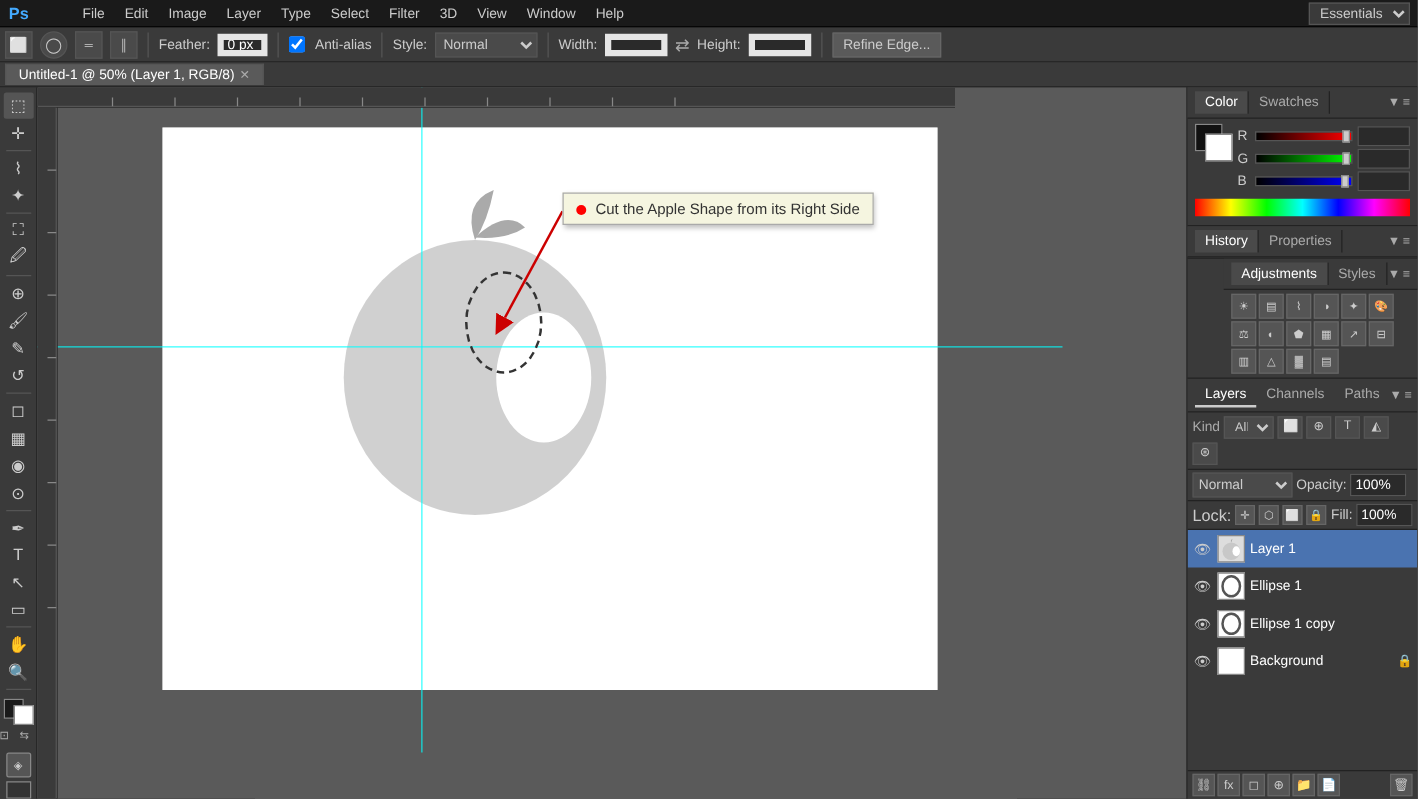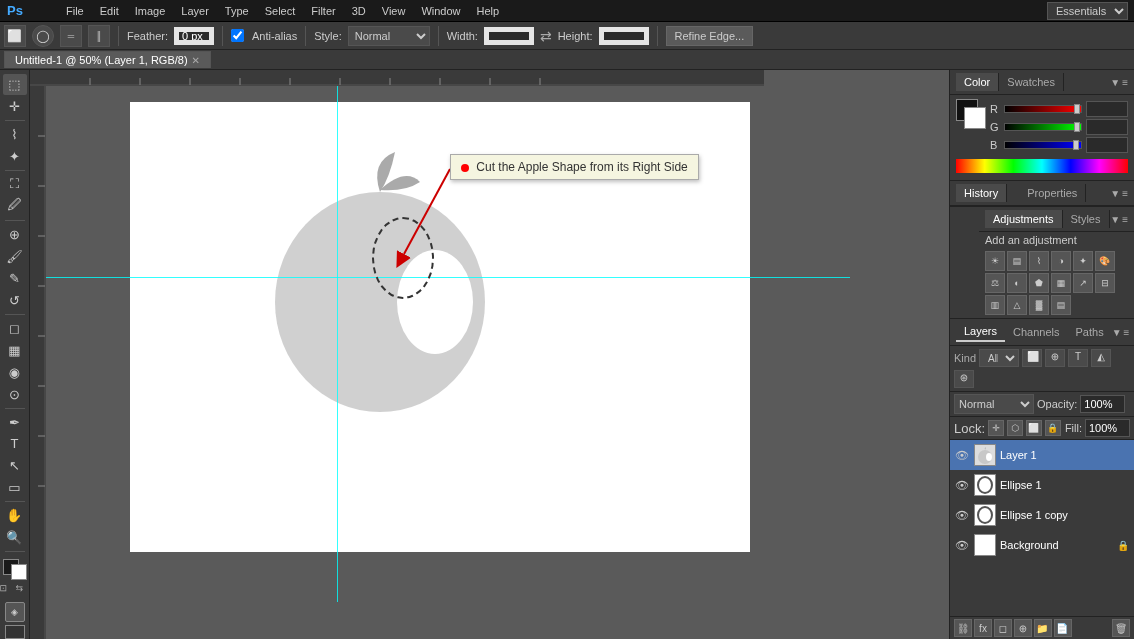--- a/index.html
+++ b/index.html
@@ -366,21 +366,21 @@
             </div>
           </div>
         </div>
 
         <div class="color-spectrum"></div>
       </div>
     </div>
 
     <div id="history-panel" style="border-bottom:1px solid #222;">
       <div class="panel-header">
-        <div style="display:flex;gap:12px;text-align:right;">
+        <div style="display:flex;gap:0;text-align:right;">
           <div class="panel-tab active">History</div>
           <div class="panel-tab">Properties</div>
         </div>
         <div class="panel-controls">
           <span class="collapse-btn">▼</span>
           <span class="panel-ctrl-btn">≡</span>
         </div>
       </div>
     </div>
 
@@ -388,21 +388,20 @@
       <div class="panel-header">
         <div style="display:flex;">
           <div class="panel-tab active">Adjustments</div>
           <div class="panel-tab">Styles</div>
         </div>
         <div class="panel-controls">
           <span class="collapse-btn">▼</span>
           <span class="panel-ctrl-btn">≡</span>
         </div>
       </div>
-      <div class="adj-subtitle">Add an adjustment</div>
       <div class="adj-icons">
 
         <div class="adj-icon">☀</div>
         <div class="adj-icon">▤</div>
         <div class="adj-icon">⌇</div>
         <div class="adj-icon">◑</div>
         <div class="adj-icon">✦</div>
         <div class="adj-icon">🎨</div>
         <div class="adj-icon">⚖</div>
 
@@ -414,21 +413,21 @@
         <div class="adj-icon">▥</div>
         <div class="adj-icon">△</div>
 
         <div class="adj-icon">▓</div>
         <div class="adj-icon">▤</div>
       </div>
     </div>
 
     <div id="layers-panel">
       <div class="panel-header">
-        <div class="layers-tabs" style="border-bottom:none;background:transparent;align-items:center;">
+        <div class="layers-tabs" style="border-bottom:none;background:transparent;">
           <div class="layers-tab active">Layers</div>
           <div class="layers-tab">Channels</div>
           <div class="layers-tab">Paths</div>
         </div>
         <div class="panel-controls">
           <span class="collapse-btn">▼</span>
           <span class="panel-ctrl-btn">≡</span>
         </div>
       </div>
 

